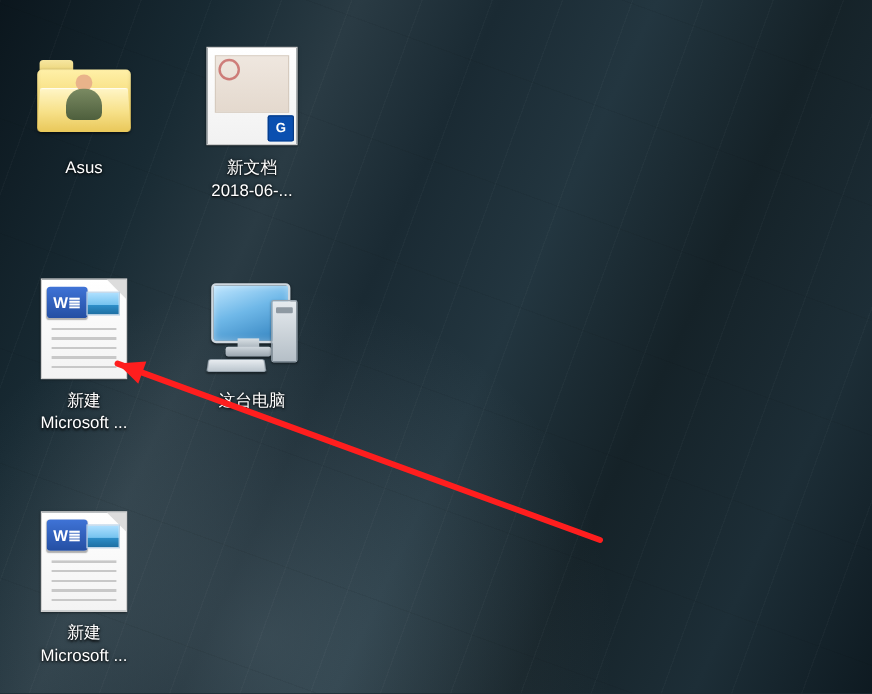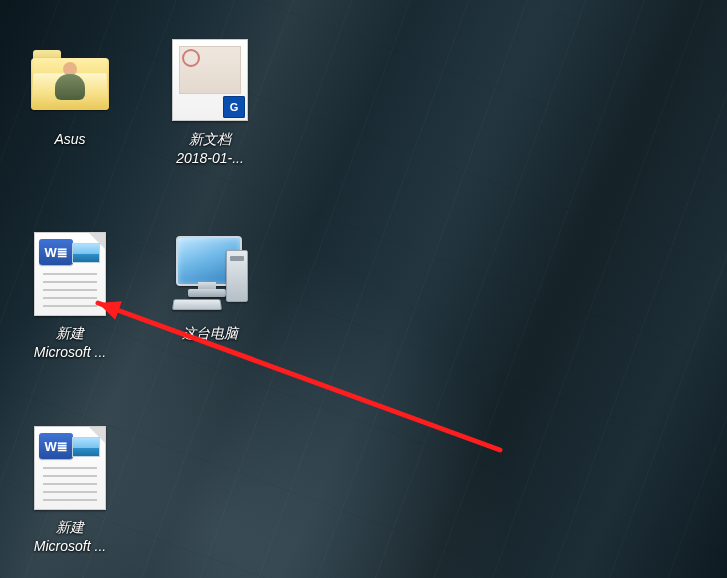--- a/index.html
+++ b/index.html
@@ -78,21 +78,21 @@
     position: relative;
   }
   .label {
     margin-top: 6px;
     max-width: 112px;
     line-height: 1.35;
     color: #fff;
     text-shadow: 0 1px 2px rgba(0,0,0,0.9), 0 0 3px rgba(0,0,0,0.6);
     word-break: break-word;
   }
-  .line { display:block;font-style:italic; }
+  .line { display:block; }
 
   
   .icon-folder {
     width: 78px; height: 60px; position: relative;
   }
   .icon-folder .tab {
     position:absolute; left:2px; top:0; width:28px; height:12px;
     background: linear-gradient(180deg,#f7e7a0,#e8cf6e);
     border-radius: 3px 3px 0 0;
   }
@@ -290,21 +290,21 @@
     <div class="item">
       <div class="icon-box">
         <div class="icon-doc">
           <div class="photo"></div>
           <div class="stamp"></div>
           <div class="badge">G</div>
         </div>
       </div>
       <div class="label">
         <span class="line">新文档</span>
-        <span class="line">2018-01-...</span>
+        <span class="line">2018-06-...</span>
       </div>
     </div>
 
 
     <div class="item">
       <div class="icon-box">
         <div class="icon-word">
           <div class="w-badge">W≣</div>
           <div class="pic"></div>
           <div class="lines"></div>

